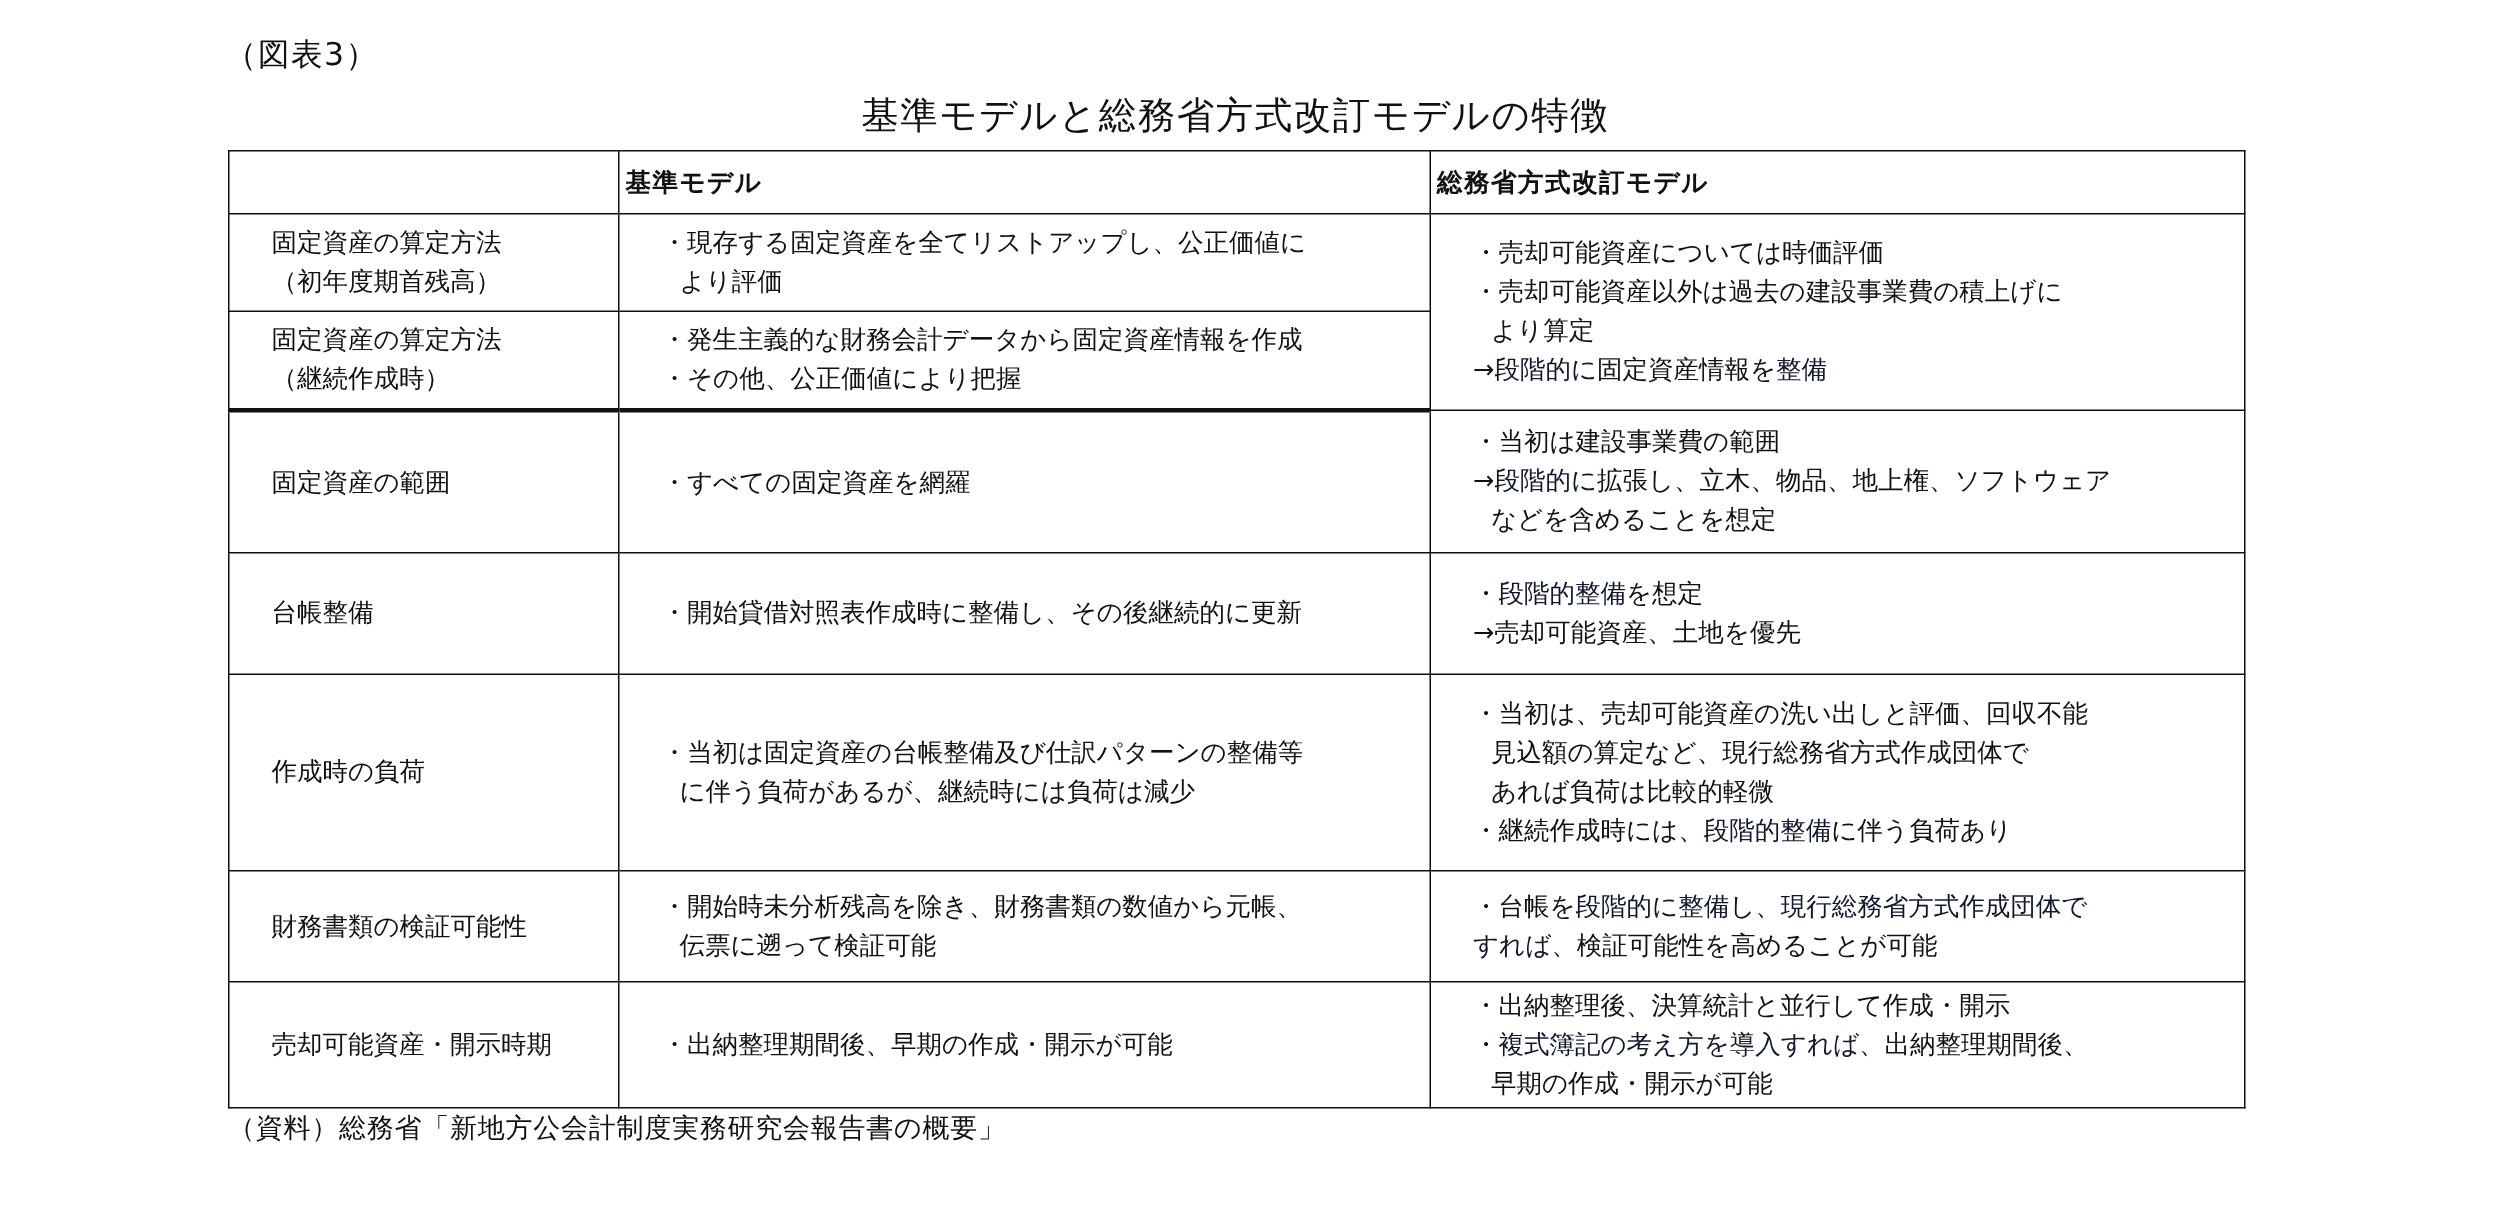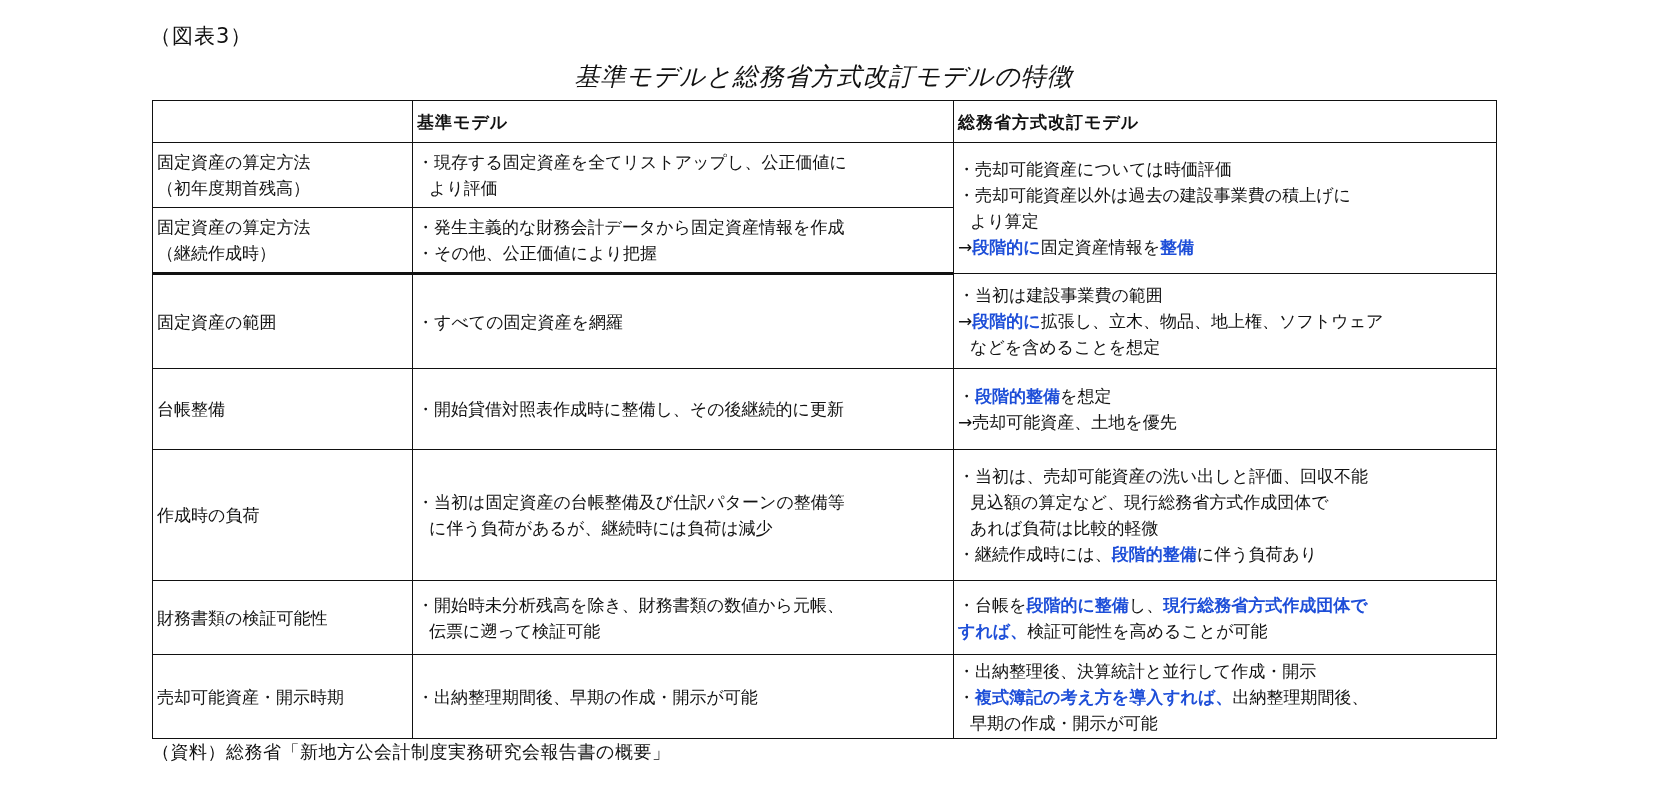--- a/index.html
+++ b/index.html
@@ -7,37 +7,37 @@
       width: 1673px; height: 809px; position: relative; overflow: hidden;
       font-family: "DejaVu Sans", "Liberation Sans", sans-serif;
       color: #111111;
     }
     .fig-label {
       position: absolute; left: 150px; top: 22px;
       font-size: 21px; letter-spacing: 1px; text-align: right;
     }
     .title {
       position: absolute; left: 152px; width: 1343px; top: 60px;
-      text-align: center; font-size: 25px; letter-spacing: 1px; font-style: italic;
+      text-align: center; font-size: 25px; letter-spacing: 1px;
     }
     table.cmp {
       position: absolute; left: 152px; top: 100px;
       width: 1344px; border-collapse: collapse; table-layout: fixed;
       font-size: 17px; line-height: 26px;
     }
     table.cmp td, table.cmp th {
       border: 1.5px solid #111111; vertical-align: middle; padding: 2px 4px;
       font-weight: normal; text-align: left;
     }
     table.cmp th { font-weight: bold; font-size: 17px; height: 37px; letter-spacing: 1px; }
     col.c1 { width: 260px; } col.c2 { width: 541px; } col.c3 { width: 543px; }
     tr.thick-bottom > td { border-bottom: 3px solid #111111; }
-    .line { display: block; white-space: nowrap; }
+    .line { display: block; white-space: nowrap; margin-left: 24px; }
     .indent { padding-left: 12px; }
-    .red { color: #1d4ed8; font-weight: bold; }
+    .red { color: #0f172a; }
     .footnote {
       position: absolute; left: 152px; top: 740px; font-size: 18px; letter-spacing: 0.5px;
     }
   </style>
 </head>
 <body>
 
 <div class="fig-label">（図表3）</div>
 <div class="title">基準モデルと総務省方式改訂モデルの特徴</div>
 

